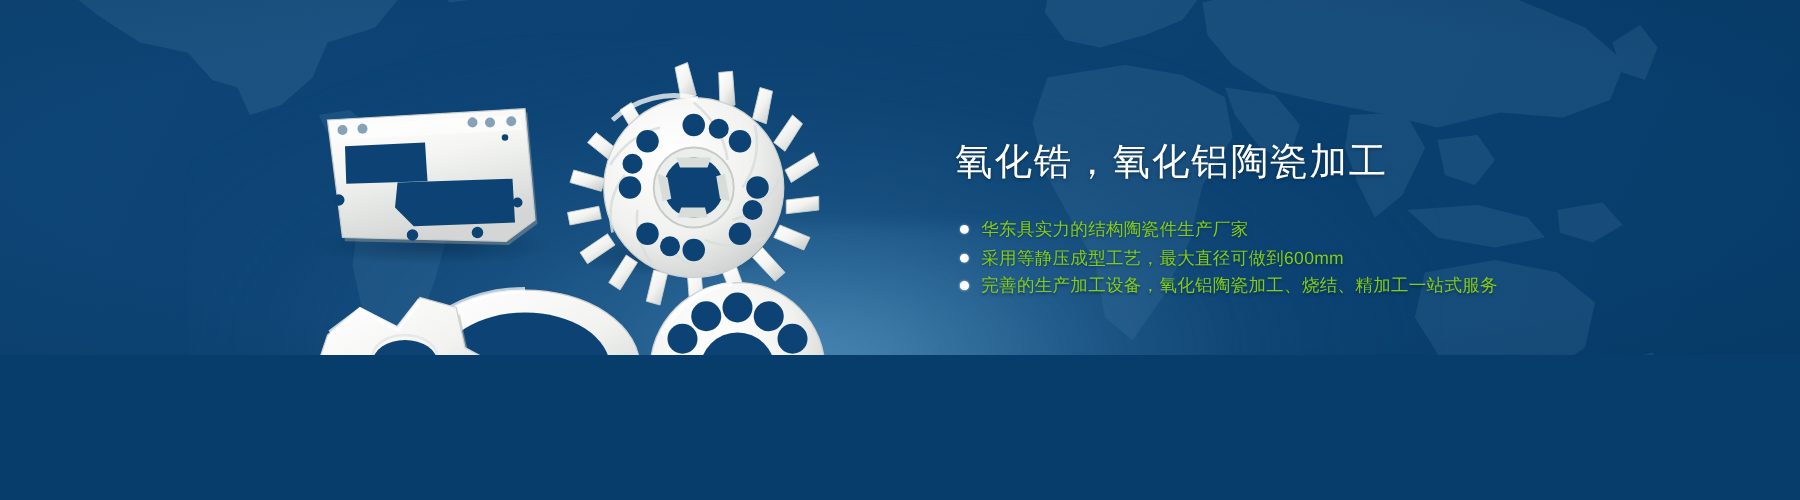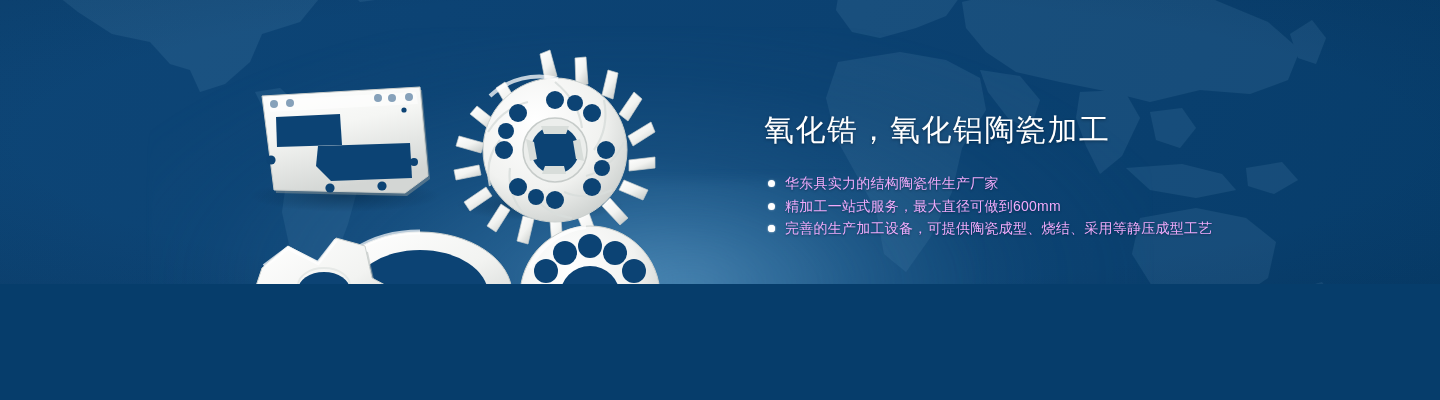--- a/index.html
+++ b/index.html
@@ -71,21 +71,21 @@
     white-space:nowrap;
   }
   .bullets{
     list-style:none;
     margin:22px 0 0 0;
     padding:0;
   }
   .bullet{
     position:relative;
     padding-left:21px;
-    color:#f0abfc;
+    color:#84cc16;
     font-size:14px;
     line-height:22.5px;
     letter-spacing:.25px;
     text-shadow:0 1px 2px rgba(2,24,45,.5);
     white-space:nowrap;
   }
   .dot{
     position:absolute;
     left:4px;top:8px;
     width:7px;height:7px;
@@ -310,25 +310,25 @@
 
   <div class="copy">
     <h1 class="headline">氧化锆，氧化铝陶瓷加工</h1>
     <ul class="bullets">
       <li class="bullet">
         <span class="dot"></span>
         <span>华东具实力的结构陶瓷件生产厂家</span>
       </li>
       <li class="bullet">
         <span class="dot"></span>
-        <span>精加工一站式服务，最大直径可做到600mm</span>
+        <span>采用等静压成型工艺，最大直径可做到600mm</span>
       </li>
       <li class="bullet">
         <span class="dot"></span>
       </li>
       <li class="bullet">
         <span class="dot"></span>
-        <span>完善的生产加工设备，可提供陶瓷成型、烧结、采用等静压成型工艺</span>
+        <span>完善的生产加工设备，氧化铝陶瓷加工、烧结、精加工一站式服务</span>
       </li>
     </ul>
   </div>
 
 </div>
 
 </body></html>

